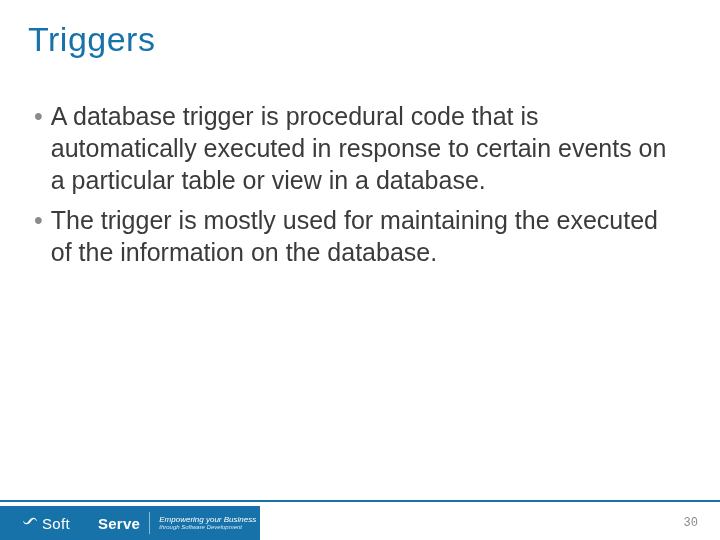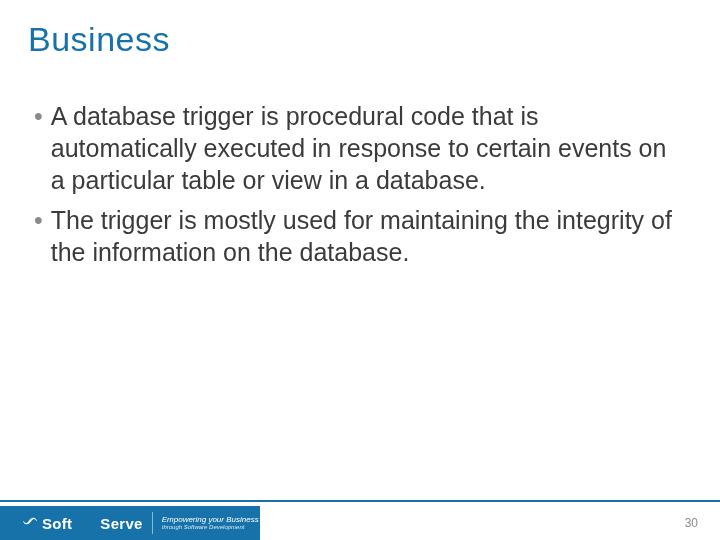--- a/index.html
+++ b/index.html
@@ -83,21 +83,21 @@
   .logo-mark {
     width: 16px;
     height: 16px;
     margin-right: 4px;
   }
   .logo-text {
     color: #ffffff;
     font-size: 15px;
     letter-spacing: 0.3px;
   }
-  .logo-text .soft { font-weight: 700; text-align: center; }
+  .logo-text .soft { font-weight: 400; text-align: center; }
   .logo-text .serve { font-weight: 600; margin-left: 28px; }
   .divider {
     width: 1px;
     height: 22px;
     background: rgba(255,255,255,0.5);
     margin: 0 9px;
   }
   .tagline {
     display: flex;
     flex-direction: column;
@@ -115,37 +115,38 @@
     font-style: italic;
     font-weight: 300;
     line-height: 1.05;
   }
   .page-num {
     position: absolute;
     right: 22px;
     bottom: 10px;
     font-size: 12px;
     color: #8a8a8a;
+    font-family: Liberation Mono, monospace;
   }
 </style>
 </head>
 <body>
 
 <div class="slide">
 
-  <div class="title">Business</div>
+  <div class="title">Triggers</div>
 
   <div class="content">
     <div class="bullet">
       <span class="dot">•</span>
       <span class="bullet-text">A database trigger is procedural code that is automatically executed in response to certain events on a particular table or view in a database.</span>
     </div>
     <div class="bullet">
       <span class="dot">•</span>
-      <span class="bullet-text">The trigger is mostly used for maintaining the integrity of the information on the database.</span>
+      <span class="bullet-text">The trigger is mostly used for maintaining the executed of the information on the database.</span>
     </div>
   </div>
 
   <div class="footer">
     <div class="footer-line"></div>
     <div class="footer-band">
       <svg class="logo-mark" viewBox="0 0 24 24">
         <path d="M17 4c-3 0-5 2-7 5-1 1.5-2 3-4 3-2 0-3-1.5-3-3h-1c0 3 2 5 5 5 3 0 5-2 7-5 1-1.5 2-3 4-3 2 0 3 1.5 3 3h1c0-3-2-5-5-5z" fill="#ffffff"></path>
       </svg>
       <span class="logo-text"><span class="soft">Soft</span><span class="serve">Serve</span></span>

